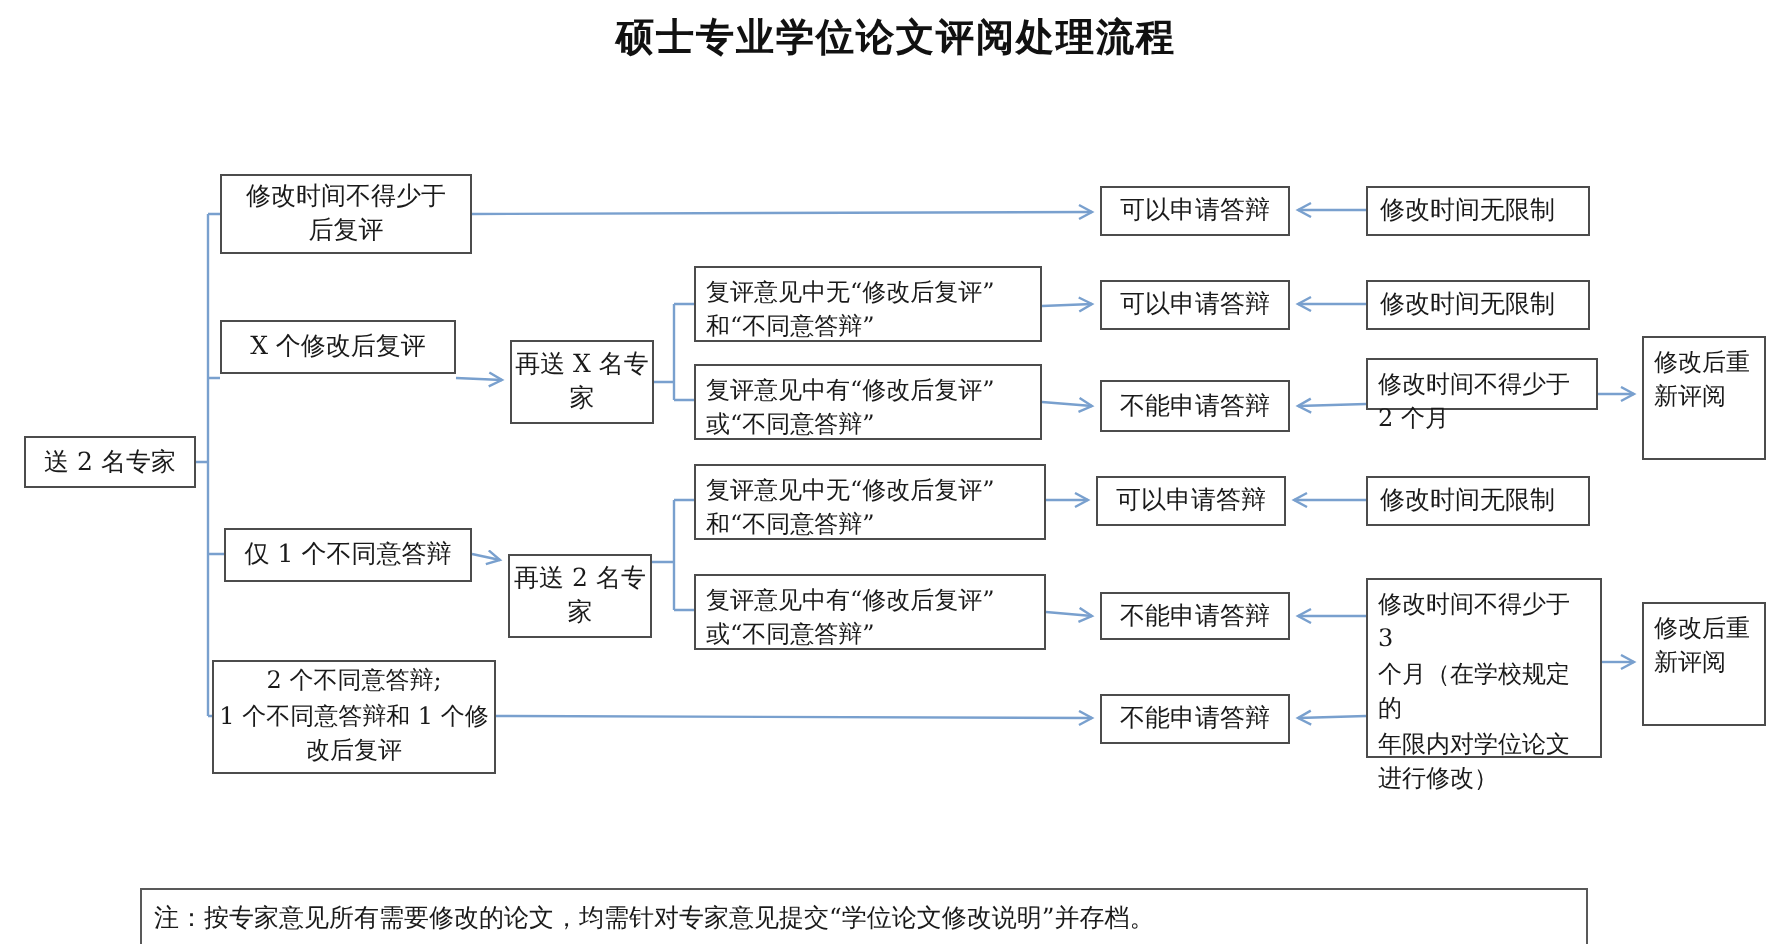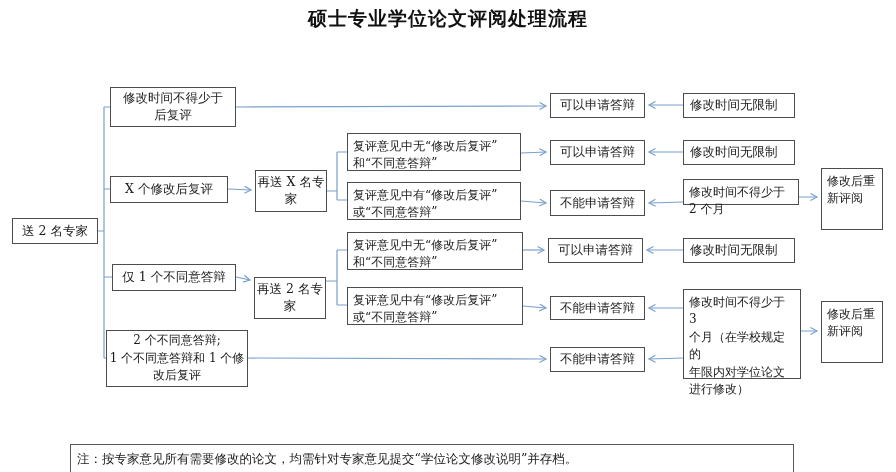--- a/index.html
+++ b/index.html
@@ -65,21 +65,21 @@
       <path d="M683 308 L649 308" marker-end="url(#arr)"></path>
       <path d="M683 358 L649 359" marker-end="url(#arr)"></path>
       <path d="M801 331 L817 331" marker-end="url(#arr)"></path>
     </g>
   </svg>
 
   <div class="node" style="left:12px;top:218px;width:86px;height:26px;">送 2 名专家</div>
 
   <div class="node" style="left:110px;top:87px;width:126px;height:40px;">修改时间不得少于
 后复评</div>
-  <div class="node" style="left:110px;top:176px;width:118px;height:27px;">X 个修改后复评</div>
+  <div class="node" style="left:110px;top:160px;width:118px;height:27px;">X 个修改后复评</div>
   <div class="node" style="left:112px;top:264px;width:124px;height:27px;">仅 1 个不同意答辩</div>
   <div class="node small" style="left:106px;top:330px;width:142px;height:57px;">2 个不同意答辩;
 1 个不同意答辩和 1 个修
 改后复评</div>
 
   <div class="node" style="left:255px;top:170px;width:72px;height:42px;">再送 X 名专
 家</div>
   <div class="node" style="left:254px;top:260px;width:72px;height:42px;margin-top:17px;">再送 2 名专
 家</div>
 

